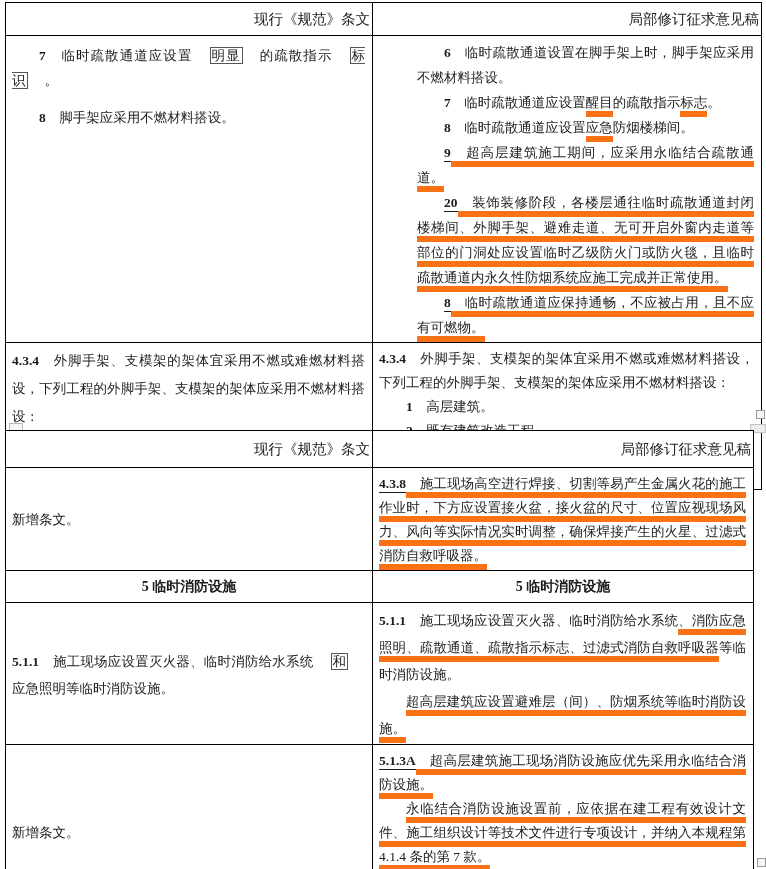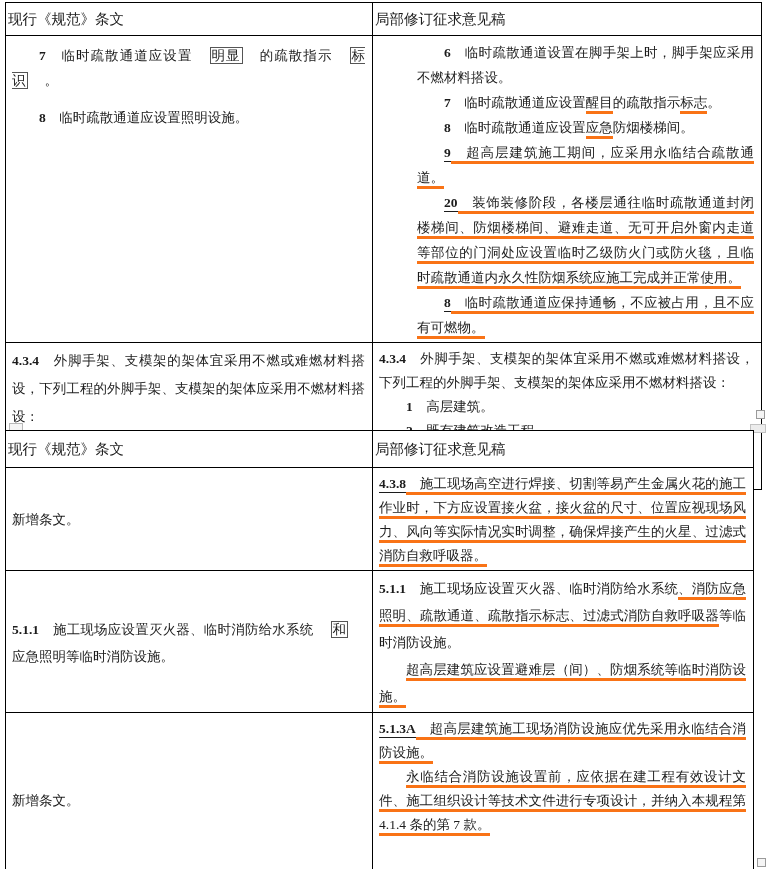--- a/index.html
+++ b/index.html
@@ -6,29 +6,29 @@
   body{
     width:766px;height:869px;background:#ffffff;position:relative;
     font-family:"Liberation Serif","DejaVu Serif",serif;
     color:#1c1c1c;overflow:hidden;
   }
   .doc-table{position:absolute;border-collapse:collapse;table-layout:fixed;background:#fff;}
   .doc-table td{border:1.5px solid #000;vertical-align:top;padding:4px 7px 2px 6px;overflow:hidden;}
   #table1{left:5px;top:2px;width:757px;}
   #table2{left:5px;top:430px;width:749px;}
   .header-cell{
-    text-align:left;vertical-align:middle !important;
+    text-align:right;vertical-align:middle !important;
     font-size:14.5px;padding:2px !important;
   }
   #table1 .header-cell{height:28px;}
   #table2 .header-cell{height:32px;}
   .para{margin:0;font-size:13.5px;line-height:24px;text-align:justify;}
   .indent{text-indent:2em;}
   .b{font-weight:bold;}
-  .u{border-bottom:3px solid #f97316;padding-bottom:1px;}
+  .u{border-bottom:6px solid #f97316;padding-bottom:1px;}
   .bu{font-weight:bold;border-bottom:1px solid #1c1c1c;padding-bottom:1px;}
   .box{border:1px solid #555;padding:0 1px;margin:0 17px;}
   
   #t1r1L{height:247px;}
   #t1r1L .para{line-height:25px;margin-bottom:9px;padding-top:3px;}
   #t1r1R{height:247px;padding-left:44px;}
   #t1r1R .para{line-height:25px;}
   #t1r2L{height:118px;}
   #t1r2L .para{line-height:28px;}
   #t1r2R .para{line-height:24px;}
@@ -59,28 +59,28 @@
       <col>
     </colgroup>
   <tbody>
       <tr>
     <td class="header-cell">现行《规范》条文</td>
     <td class="header-cell">局部修订征求意见稿</td>
   </tr>
   <tr>
     <td id="t1r1L">
           <p class="para indent"><span class="b">7</span><span>　临时疏散通道应设置</span><span class="box">明显</span><span>的疏散指示</span><span class="box">标识</span><span>。</span></p>
-          <p class="para indent"><span class="b">8</span><span>　临时疏散通道应设置照明设施。</span></p>
+          <p class="para indent"><span class="b">8</span><span>　脚手架应采用不燃材料搭设。</span></p>
         </td>
     <td id="t1r1R">
           <p class="para indent"><span class="b">6</span><span>　临时疏散通道设置在脚手架上时，脚手架应采用不燃材料搭设。</span></p>
           <p class="para indent"><span class="b">7</span><span>　临时疏散通道应设置</span><span class="u">醒目</span><span>的疏散指示</span><span class="u">标志</span><span>。</span></p>
           <p class="para indent"><span class="b">8</span><span>　临时疏散通道应设置</span><span class="u">应急</span><span>防烟楼梯间。</span></p>
           <p class="para indent"><span class="bu">9</span><span class="u">　超高层建筑施工期间，应采用永临结合疏散通道。</span></p>
-          <p class="para indent"><span class="bu">20</span><span class="u">　装饰装修阶段，各楼层通往临时疏散通道封闭楼梯间、防烟楼梯间、避难走道、无可开启外窗内走道等部位的门洞处应设置临时乙级防火门或防火毯，且临时疏散通道内永久性防烟系统应施工完成并正常使用。</span></p>
+          <p class="para indent"><span class="bu">20</span><span class="u">　装饰装修阶段，各楼层通往临时疏散通道封闭楼梯间、外脚手架、避难走道、无可开启外窗内走道等部位的门洞处应设置临时乙级防火门或防火毯，且临时疏散通道内永久性防烟系统应施工完成并正常使用。</span></p>
           <p class="para indent"><span class="bu">8</span><span class="u">　临时疏散通道应保持通畅，不应被占用，且不应有可燃物。</span></p>
         </td>
   </tr>
   <tr>
     <td id="t1r2L">
           <p class="para"><span class="b">4.3.4</span><span>　外脚手架、支模架的架体宜采用不燃或难燃材料搭设，下列工程的外脚手架、支模架的架体应采用不燃材料搭设：</span></p>
           <p class="para indent"><span class="b">1</span><span>　高层建筑。</span></p>
           <p class="para indent"><span class="b">2</span><span>　既有建筑改造工程。</span></p>
         </td>
     <td id="t1r2R">
@@ -109,20 +109,24 @@
   </tr>
   <tr>
     <td id="t2r1L">
           <p class="para"><span>新增条文。</span></p>
         </td>
     <td id="t2r1R">
           <p class="para"><span class="bu">4.3.8</span><span class="u">　施工现场高空进行焊接、切割等易产生金属火花的施工作业时，下方应设置接火盆，接火盆的尺寸、位置应视现场风力、风向等实际情况实时调整，确保焊接产生的火星、过滤式消防自救呼吸器。</span></p>
         </td>
   </tr>
   <tr>
+    <td class="section-cell">5 临时消防设施</td>
+    <td class="section-cell">5 临时消防设施</td>
+  </tr>
+  <tr>
     <td id="t2r3L">
           <p class="para"><span class="b">5.1.1</span><span>　施工现场应设置灭火器、临时消防给水系统</span><span class="box">和</span><span>应急照明等临时消防设施。</span></p>
         </td>
     <td id="t2r3R">
           <p class="para"><span class="b">5.1.1</span><span>　施工现场应设置灭火器、临时消防给水系统</span><span class="u">、消防应急照明、疏散通道、疏散指示标志、过滤式消防自救呼吸器</span><span>等临时消防设施。</span></p>
           <p class="para indent"><span class="u">超高层建筑应设置避难层（间）、防烟系统等临时消防设施。</span></p>
         </td>
   </tr>
   <tr>
     <td id="t2r4L">

